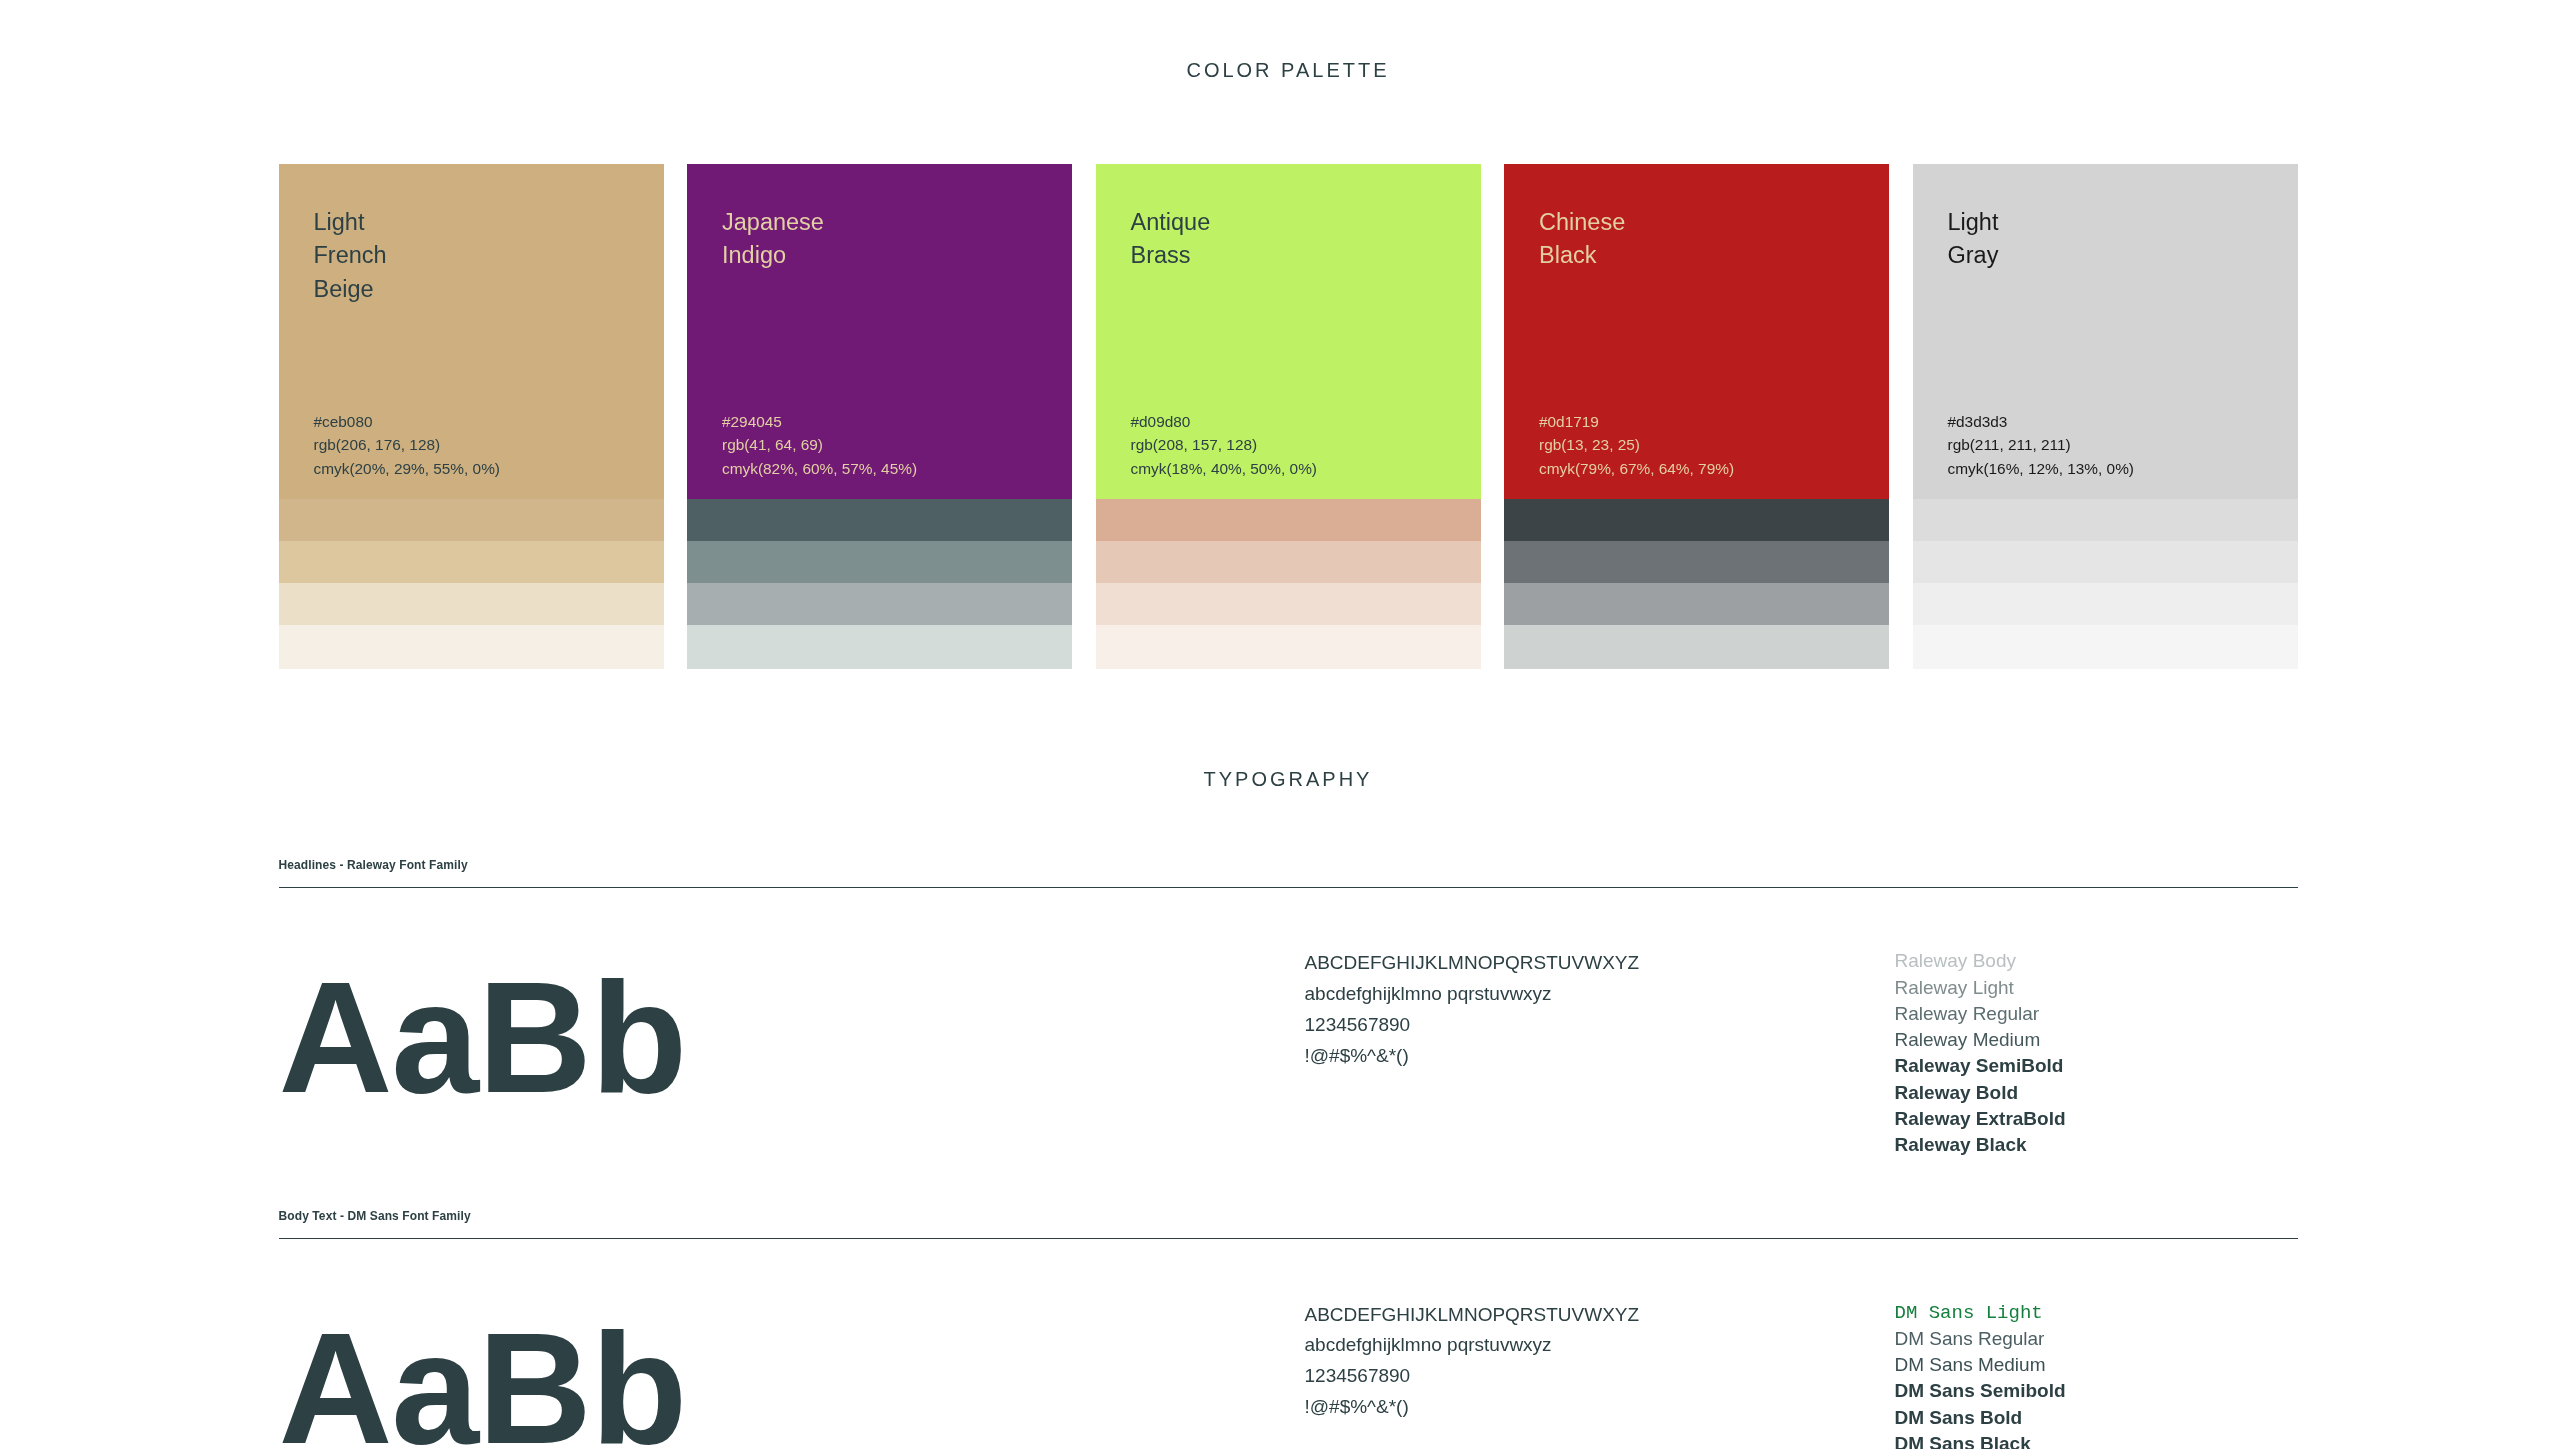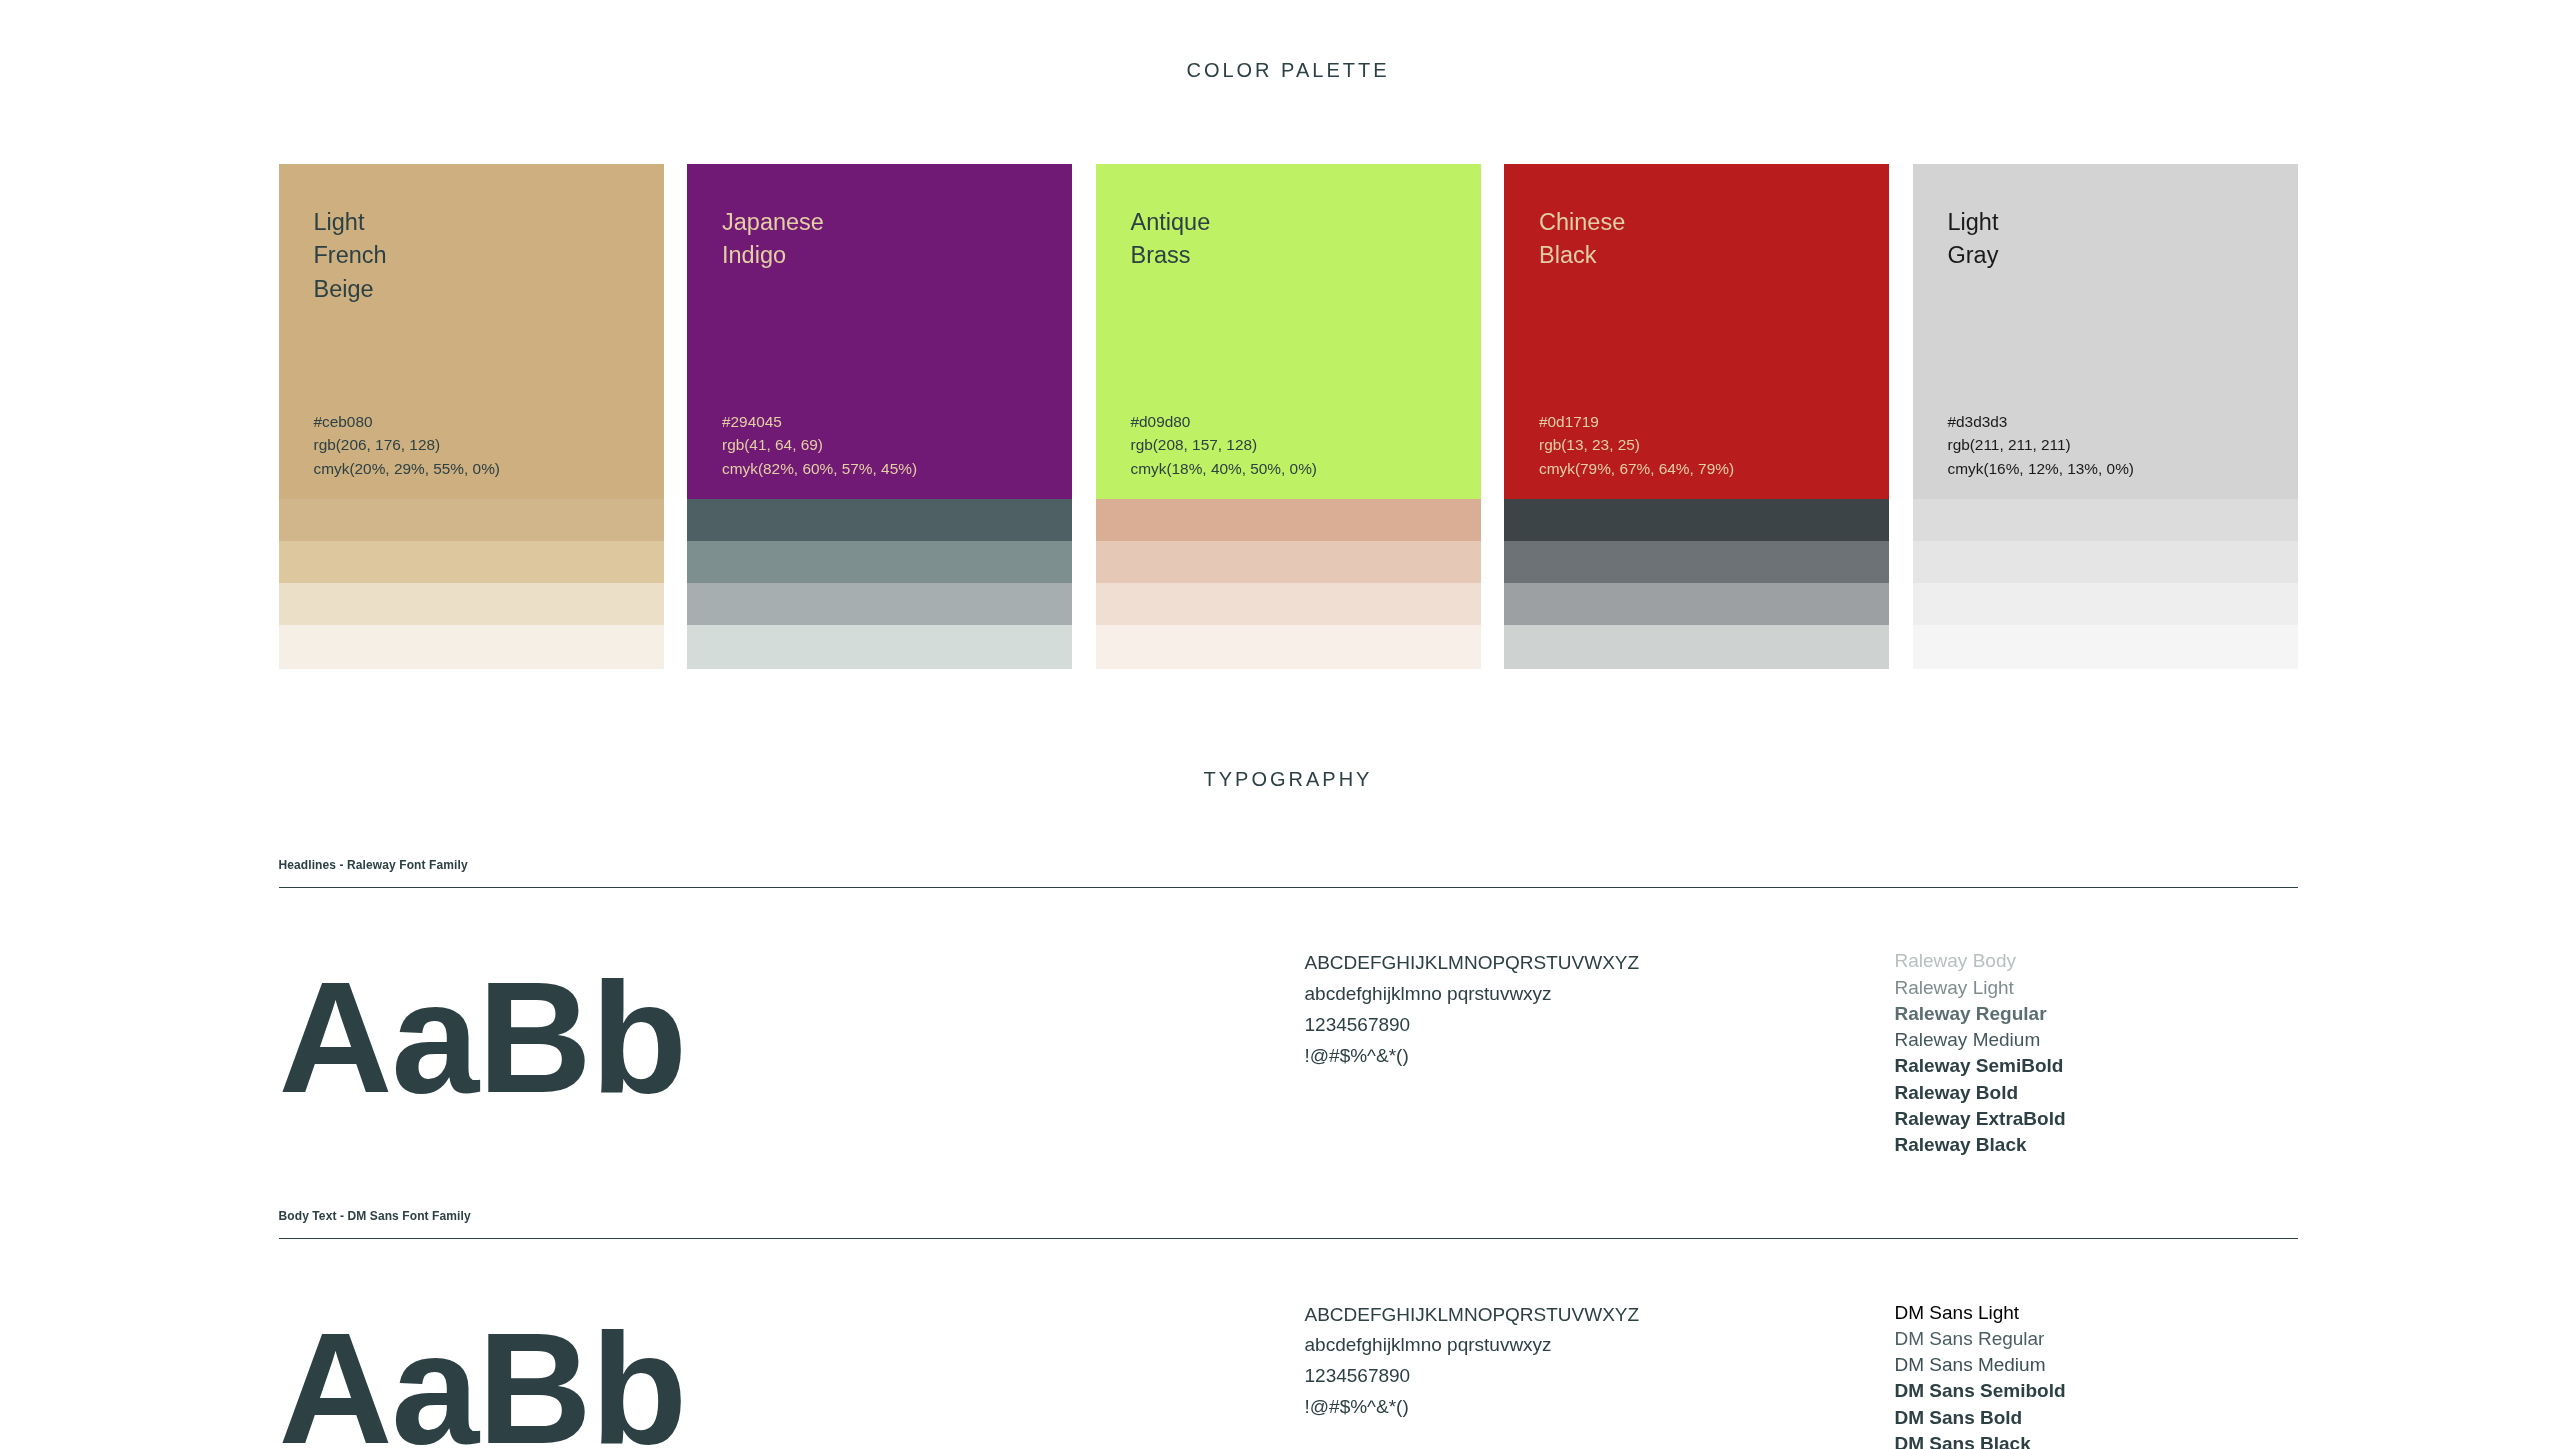--- a/index.html
+++ b/index.html
@@ -230,21 +230,21 @@
       <div class="specimen-cell">
         <span class="specimen">AaBb</span>
       </div>
       <div class="charset-cell">ABCDEFGHIJKLMNOPQRSTUVWXYZ
 abcdefghijklmno pqrstuvwxyz
 1234567890
 !@#$%^&amp;*()</div>
       <div class="weights-cell">
         <div class="weight-line" style="font-weight:400;color:#b8bfc0;">Raleway Body</div>
         <div class="weight-line" style="font-weight:400;color:#7f8c8e;">Raleway Light</div>
-        <div class="weight-line" style="font-weight:700;color:#5c6e71;">Raleway Regular</div>
+        <div class="weight-line" style="font-weight:400;color:#5c6e71;">Raleway Regular</div>
         <div class="weight-line" style="font-weight:400;color:#44585c;">Raleway Medium</div>
         <div class="weight-line" style="font-weight:700;color:#2d4044;">Raleway SemiBold</div>
         <div class="weight-line" style="font-weight:700;color:#2d4044;">Raleway Bold</div>
         <div class="weight-line" style="font-weight:700;color:#2d4044;">Raleway ExtraBold</div>
         <div class="weight-line" style="font-weight:700;color:#2d4044;">Raleway Black</div>
       </div>
     </div>
   </div>
 
   <div class="type-block body-block">
@@ -252,21 +252,21 @@
     <div class="type-rule"></div>
     <div class="type-body body-body">
       <div class="specimen-cell">
         <span class="specimen">AaBb</span>
       </div>
       <div class="charset-cell">ABCDEFGHIJKLMNOPQRSTUVWXYZ
 abcdefghijklmno pqrstuvwxyz
 1234567890
 !@#$%^&amp;*()</div>
       <div class="weights-cell">
-        <div class="weight-line" style="font-weight:400;color:#000000;">DM Sans Light</div>
+        <div class="weight-line" style="font-weight:400;color:#15803d;font-family:Liberation Mono, monospace;">DM Sans Light</div>
         <div class="weight-line" style="font-weight:400;color:#4b5e62;">DM Sans Regular</div>
         <div class="weight-line" style="font-weight:400;color:#3c5054;">DM Sans  Medium</div>
         <div class="weight-line" style="font-weight:700;color:#2d4044;">DM Sans Semibold</div>
         <div class="weight-line" style="font-weight:700;color:#2d4044;">DM Sans Bold</div>
         <div class="weight-line" style="font-weight:700;color:#2d4044;">DM Sans Black</div>
       </div>
     </div>
   </div>
 
 </div>

